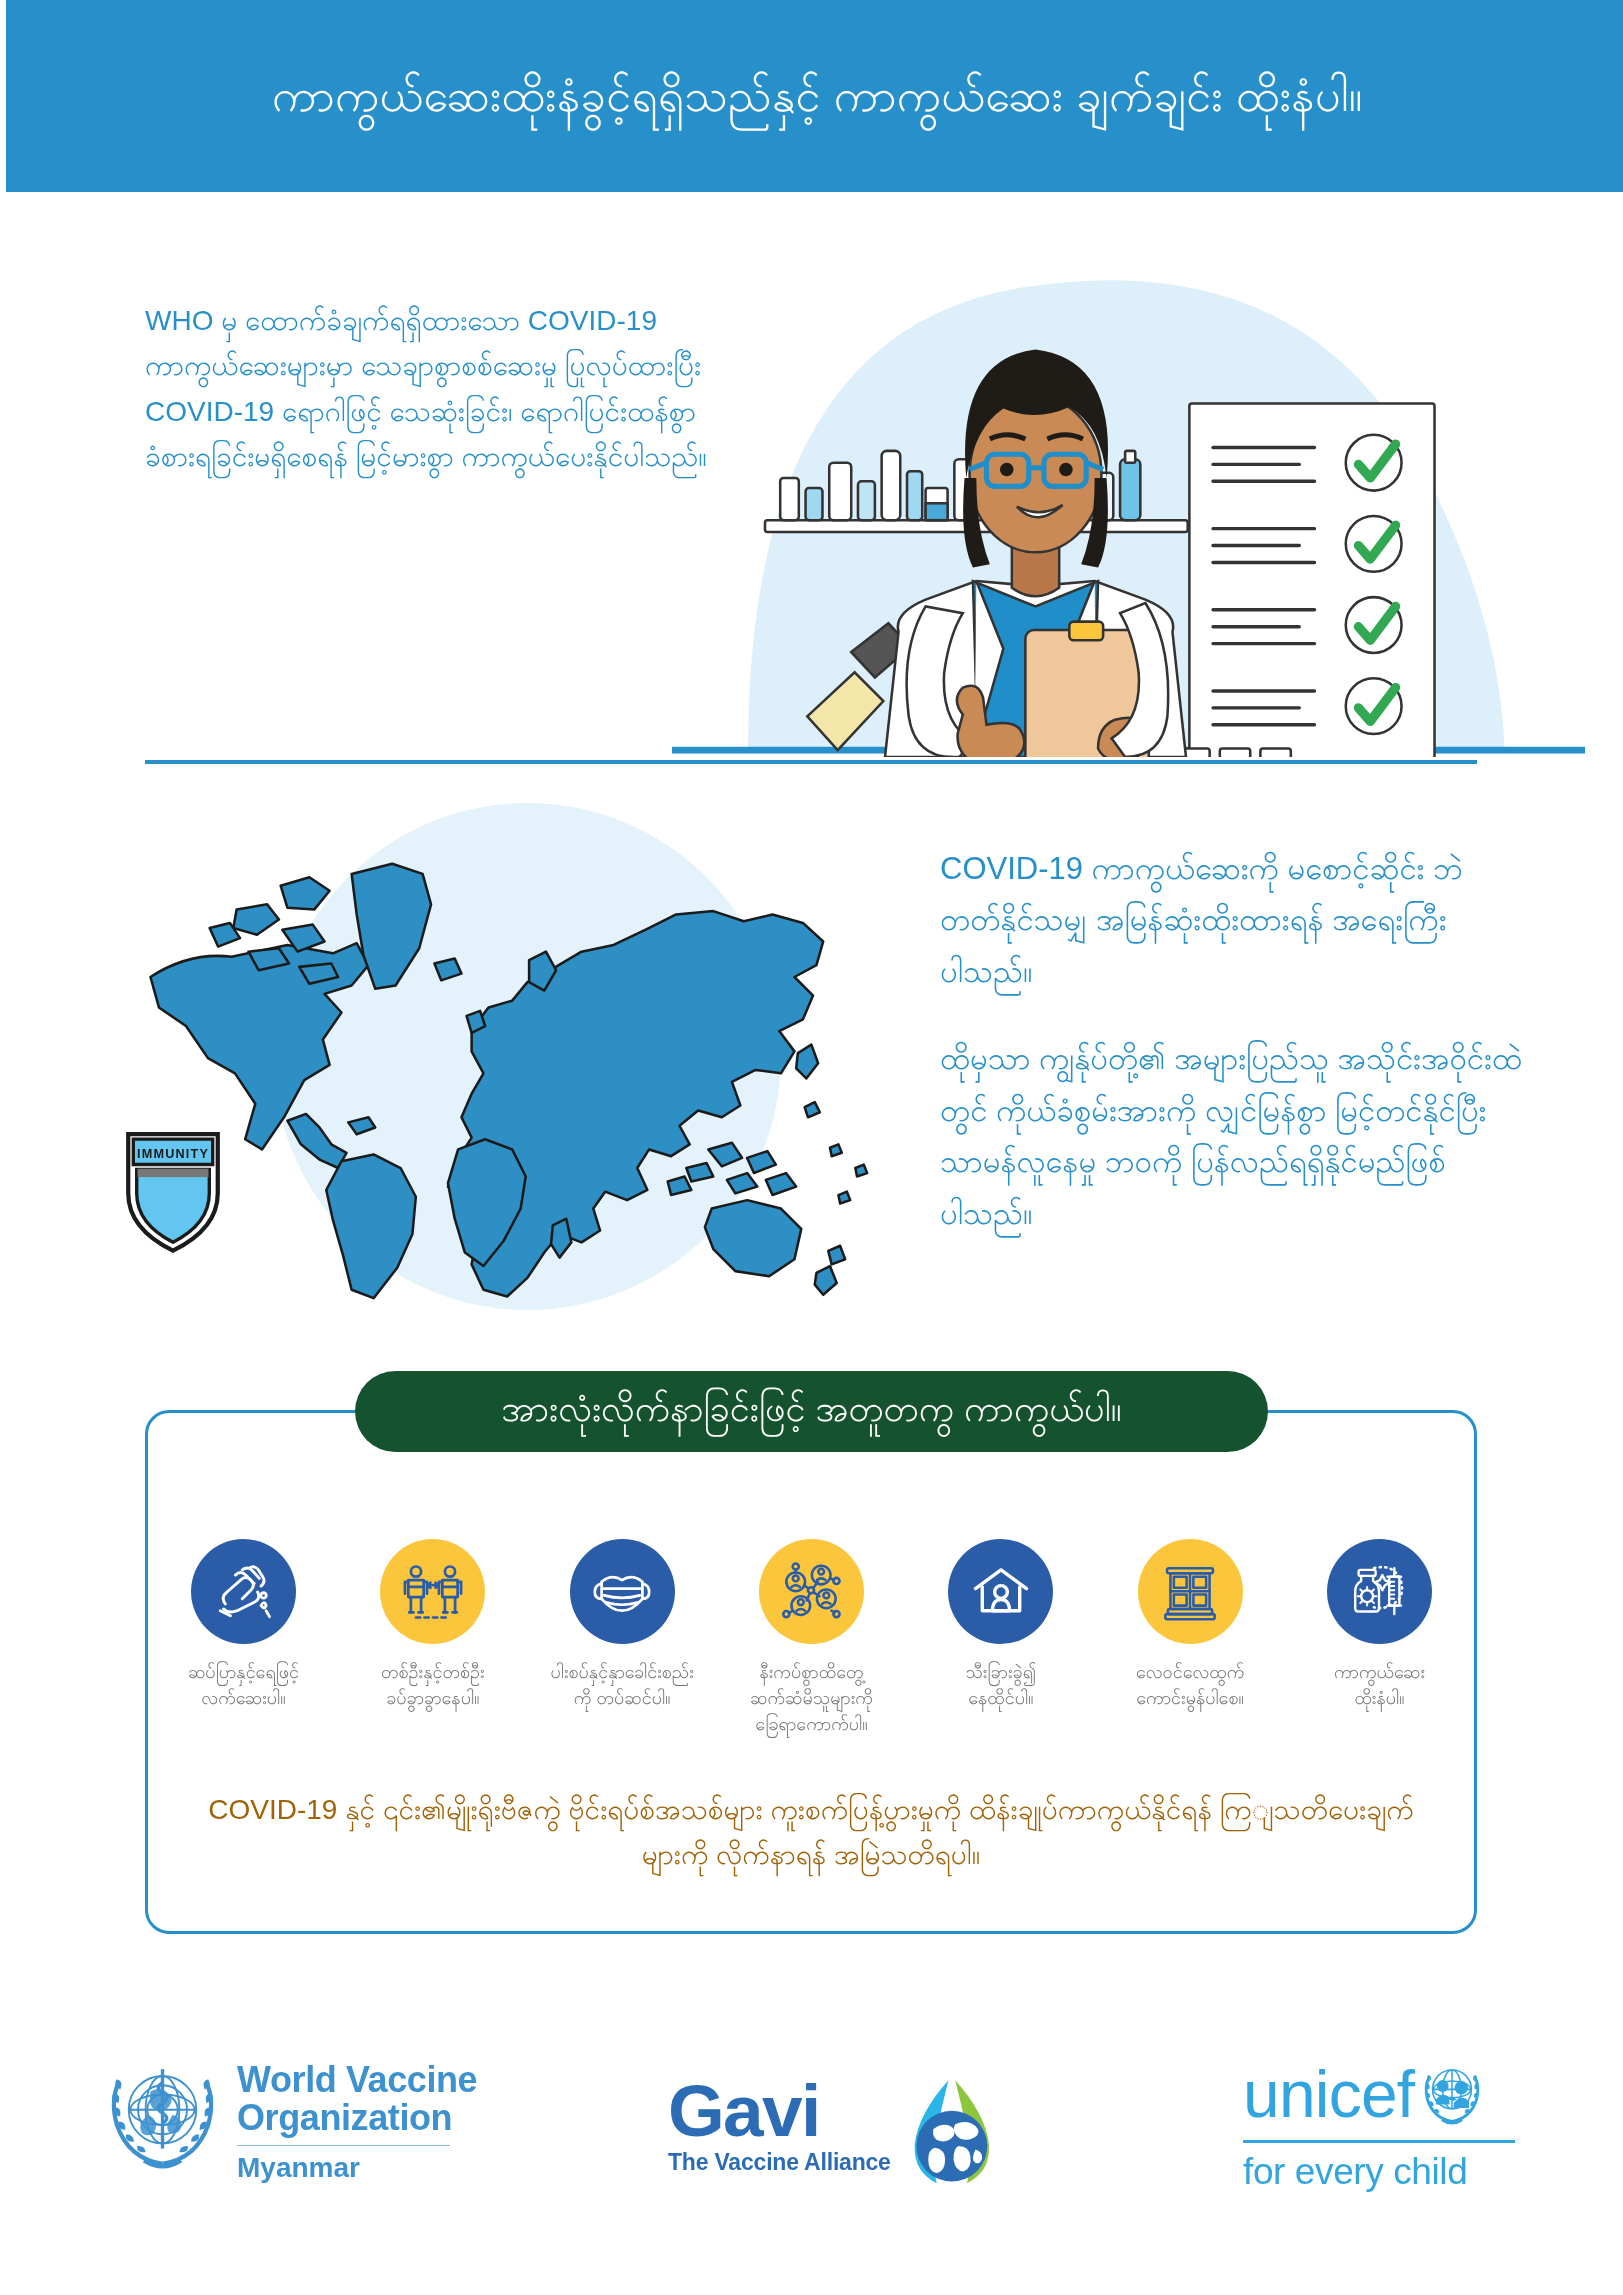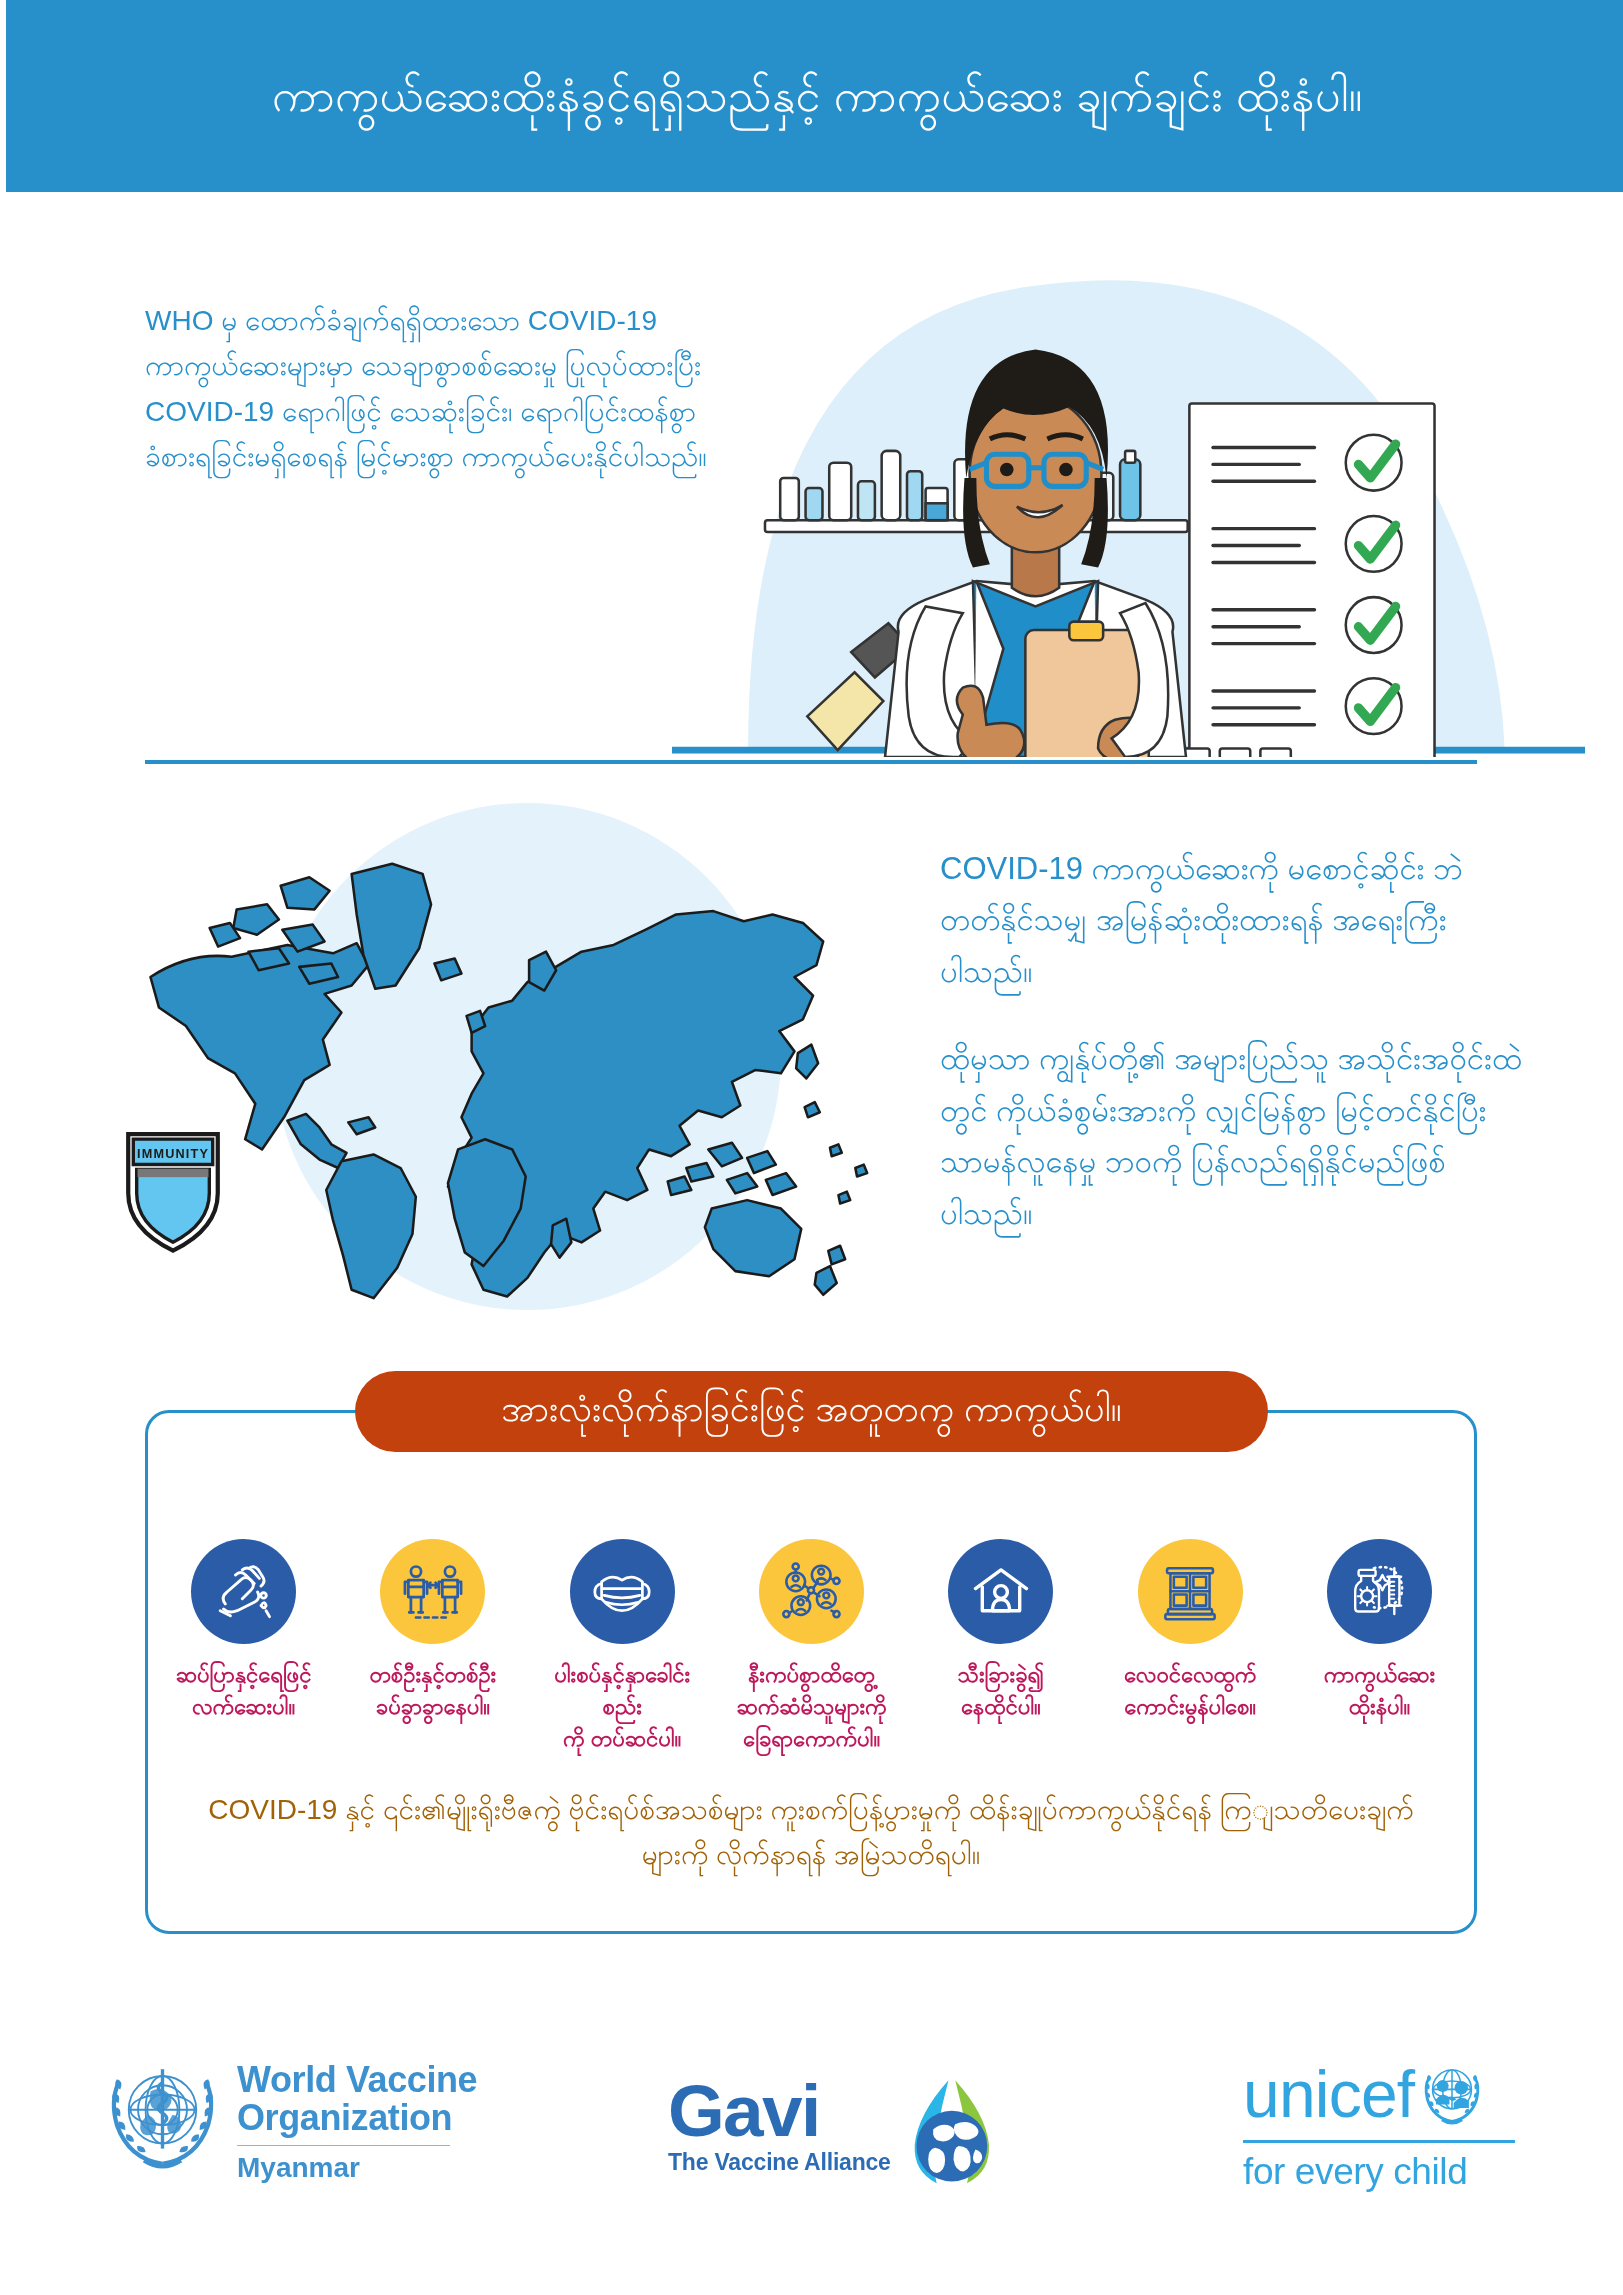--- a/index.html
+++ b/index.html
@@ -100,21 +100,21 @@
     left: 145px; top: 1410px;
     width: 1332px; height: 524px;
     border: 3.4px solid #2790cb;
     border-radius: 24px;
     background: #ffffff;
   }
   .box-banner {
     position: absolute;
     left: 355px; top: 1371px;
     width: 913px; height: 81px;
-    background: #c2410c;
+    background: #14532d;
     border-radius: 44px;
     display: flex;
     align-items: center;
     justify-content: center;
     z-index: 5;
   }
   .box-banner-text {
     color: #ffffff;
     font-size: 36px;
     white-space: nowrap;
@@ -138,25 +138,24 @@
     width: 105px; height: 105px;
     border-radius: 50%;
     display: flex;
     align-items: center;
     justify-content: center;
   }
   .ic-blue { background: #2a5ca8; }
   .ic-yellow { background: #fbc63c; }
   .icon-label {
     margin-top: 15px;
-    color: #be185d;
-    font-size: 22px;
+    color: #737373;
+    font-size: 18px;
     line-height: 1.45;
     text-align: center;
-    font-weight: bold;
   }
 
   .box-footer-text {
     position: absolute;
     left: 194px; top: 1787px;
     width: 1234px;
     color: #a16207;
     font-size: 28px;
     line-height: 1.62;
     text-align: center;

